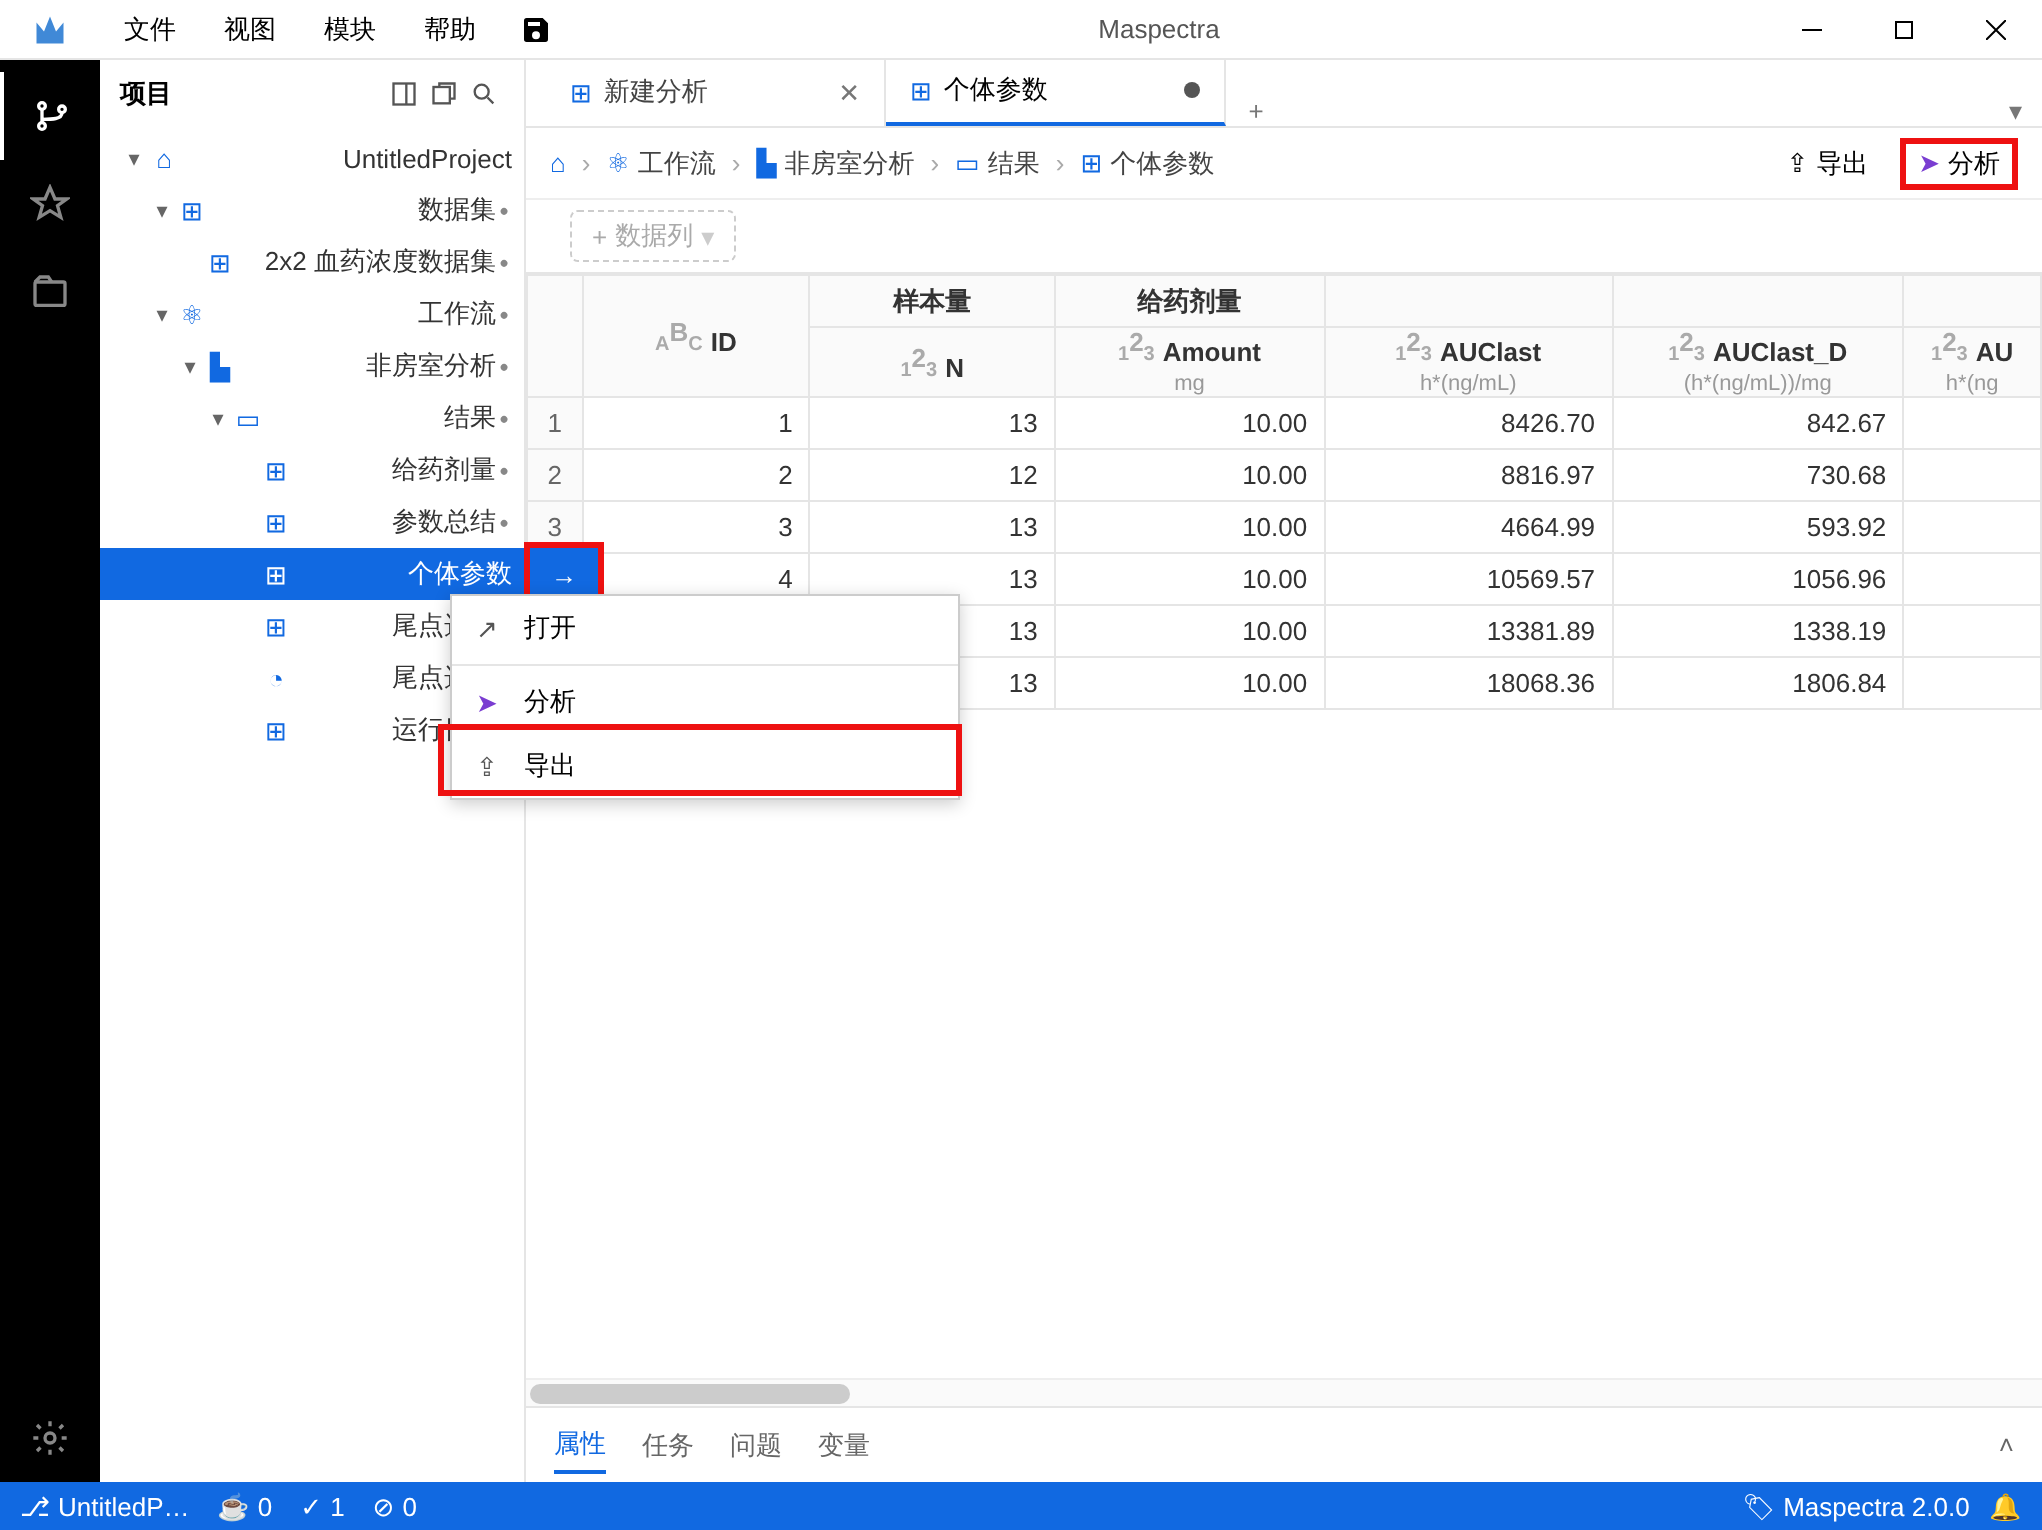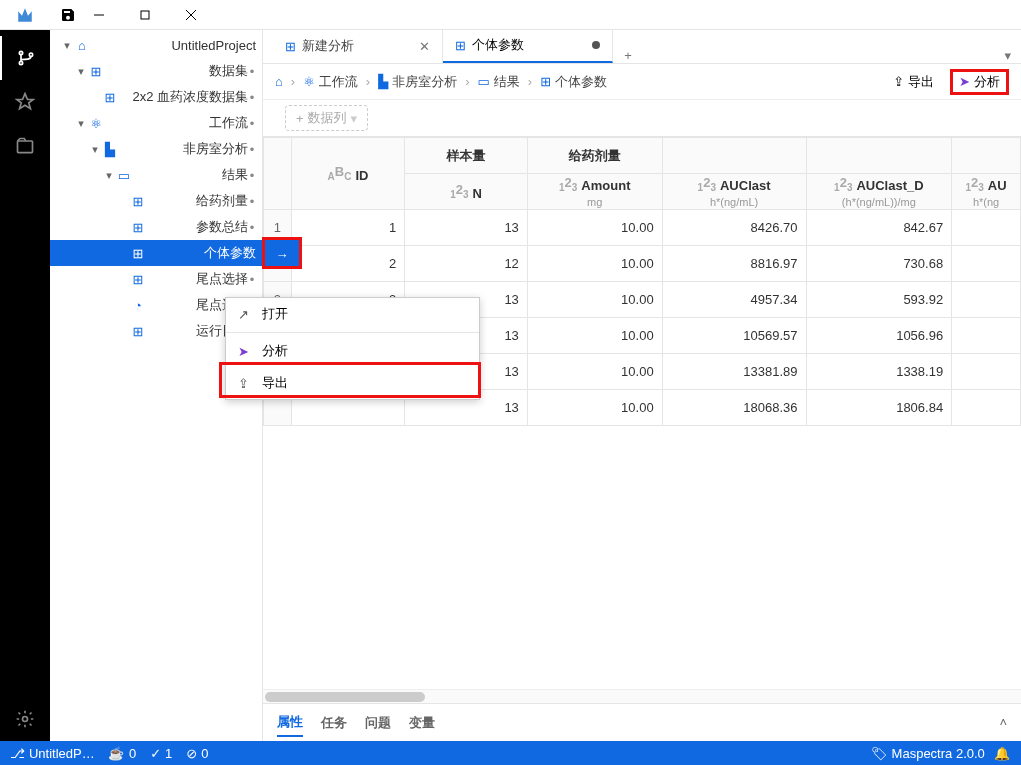--- a/index.html
+++ b/index.html
@@ -60,53 +60,60 @@
   .csep { color:#aaa;}
   .crumbR { margin-left:auto; display:flex; align-items:center; gap:8px;}
   .btn { display:flex; align-items:center; gap:4px; padding:2px 8px; cursor:pointer;}
   .hlAnalyze { border:3px solid #e11; padding:1px 6px;}
 
   .toolbar { height:36px; display:flex; align-items:center; padding-left:22px;}
   .addcol { height:26px; border:1px dashed #ccc; border-radius:4px; padding:0 10px; display:flex; align-items:center; gap:4px; color:#aaa; cursor:pointer;}
 
   .gridwrap { flex:1; overflow:hidden; border-top:1px solid #e5e5e5;}
   table { border-collapse:collapse; width:100%; }
-  th,td { border:1px solid #e5e5e5; padding:0 8px; height:36px; text-align:right; color:#333; white-space:nowrap;}
+  th,td { border:1px solid #e5e5e5; padding:0 8px; height:26px; text-align:right; color:#333; white-space:nowrap;}
   th { background:#fafafa; font-weight:600; text-align:center;}
   th .sub { color:#999; font-weight:400; font-size:11px;}
   th .typ { color:#aaa; font-size:10px; margin-right:4px;}
   td.rownum { background:#fafafa; text-align:center; color:#666; width:28px;}
   
   .hscroll { height:14px; background:#fafafa; border-top:1px solid #eee;}
   .hsthumb { height:10px; margin-top:2px; margin-left:2px; width:160px; background:#ccc; border-radius:5px;}
 
   .bottompanel { height:38px; border-top:1px solid #e5e5e5; display:flex; align-items:center; padding:0 14px; gap:18px;}
-  .bp-tab { color:#666; cursor:pointer; padding:4px 0;font-weight:bold;}
+  .bp-tab { color:#666; cursor:pointer; padding:4px 0;}
   .bp-tab.active { color:#1169e1; border-bottom:2px solid #1169e1;}
   .bp-up { margin-left:auto; color:#666; cursor:pointer;}
 
   .statusbar { height:24px; background:#1169e1; color:#fff; display:flex; align-items:center; padding:0 10px; gap:14px; font-size:12px;}
   .sbR { margin-left:auto; display:flex; align-items:center; gap:10px;}
   .sbitem { display:flex; align-items:center; gap:4px;}
   svg { display:block; }
 </style>
 </head>
 <body>
 
 <div class="titlebar">
   <div class="logo">
     <svg width="18" height="18" viewBox="0 0 24 24">
         <path fill="#2b7cd3" d="M3 21V7l5 6 4-10 4 10 5-6v14z" opacity=".9"></path>
       </svg>
   </div>
+  <div class="menu">
+    <div class="menu-item">文件</div>
+    <div class="menu-item">视图</div>
+    <div class="menu-item">模块</div>
+    <div class="menu-item">帮助</div>
+  </div>
   <div class="saveicon">
     <svg width="16" height="16" viewBox="0 0 24 24">
         <path fill="#000" d="M17 3H5a2 2 0 00-2 2v14a2 2 0 002 2h14a2 2 0 002-2V7l-4-4zM12 19a3 3 0 110-6 3 3 0 010 6zm3-10H6V6h9v3z"></path>
       </svg>
   </div>
+  <div class="wintitle">Maspectra</div>
   <div class="winctrls">
     <div class="winbtn">
         <svg viewBox="0 0 10 10">
           <path stroke="#000" d="M0 5h10"></path>
         </svg>
       </div>
     <div class="winbtn">
         <svg viewBox="0 0 10 10">
           <rect x="1" y="1" width="8" height="8" fill="none" stroke="#000"></rect>
         </svg>
@@ -144,20 +151,41 @@
     <div class="actspacer"></div>
     <div class="actitem">
       <svg width="20" height="20" viewBox="0 0 24 24" fill="none" stroke="currentColor" stroke-width="2">
           <circle cx="12" cy="12" r="3"></circle>
           <path d="M12 2v3M12 19v3M4.2 4.2l2.1 2.1M17.7 17.7l2.1 2.1M2 12h3M19 12h3M4.2 19.8l2.1-2.1M17.7 6.3l2.1-2.1"></path>
         </svg>
     </div>
   </div>
 
   <div class="sidebar">
+    <div class="sb-header">
+      <div class="sb-title">项目</div>
+      <div class="sb-hicon">
+          <svg width="14" height="14" viewBox="0 0 24 24" fill="none" stroke="currentColor" stroke-width="2">
+            <rect x="3" y="3" width="18" height="18"></rect>
+            <path d="M14 3v18"></path>
+          </svg>
+        </div>
+      <div class="sb-hicon">
+          <svg width="14" height="14" viewBox="0 0 24 24" fill="none" stroke="currentColor" stroke-width="2">
+            <rect x="3" y="6" width="14" height="14"></rect>
+            <path d="M8 6V3h13v13h-3"></path>
+          </svg>
+        </div>
+      <div class="sb-hicon">
+          <svg width="14" height="14" viewBox="0 0 24 24" fill="none" stroke="currentColor" stroke-width="2">
+            <circle cx="10" cy="10" r="6"></circle>
+            <path d="M20 20l-5-5"></path>
+          </svg>
+        </div>
+    </div>
     <div class="tree">
       <div class="trow ind1">
           <span class="chev">▾</span>
           <span class="ticon">⌂</span>
           <span class="lbl">UntitledProject</span>
         </div>
       <div class="trow ind2">
           <span class="chev">▾</span>
           <span class="ticon">⊞</span>
           <span class="lbl">数据集</span>
@@ -323,21 +351,21 @@
               <td>10.00</td>
               <td>8816.97</td>
               <td>730.68</td>
               <td></td>
             </tr>
             <tr>
               <td class="rownum">3</td>
               <td>3</td>
               <td>13</td>
               <td>10.00</td>
-              <td>4957.34</td>
+              <td>4664.99</td>
               <td>593.92</td>
               <td></td>
             </tr>
             <tr>
               <td class="rownum">4</td>
               <td>4</td>
               <td>13</td>
               <td>10.00</td>
               <td>10569.57</td>
               <td>1056.96</td>

